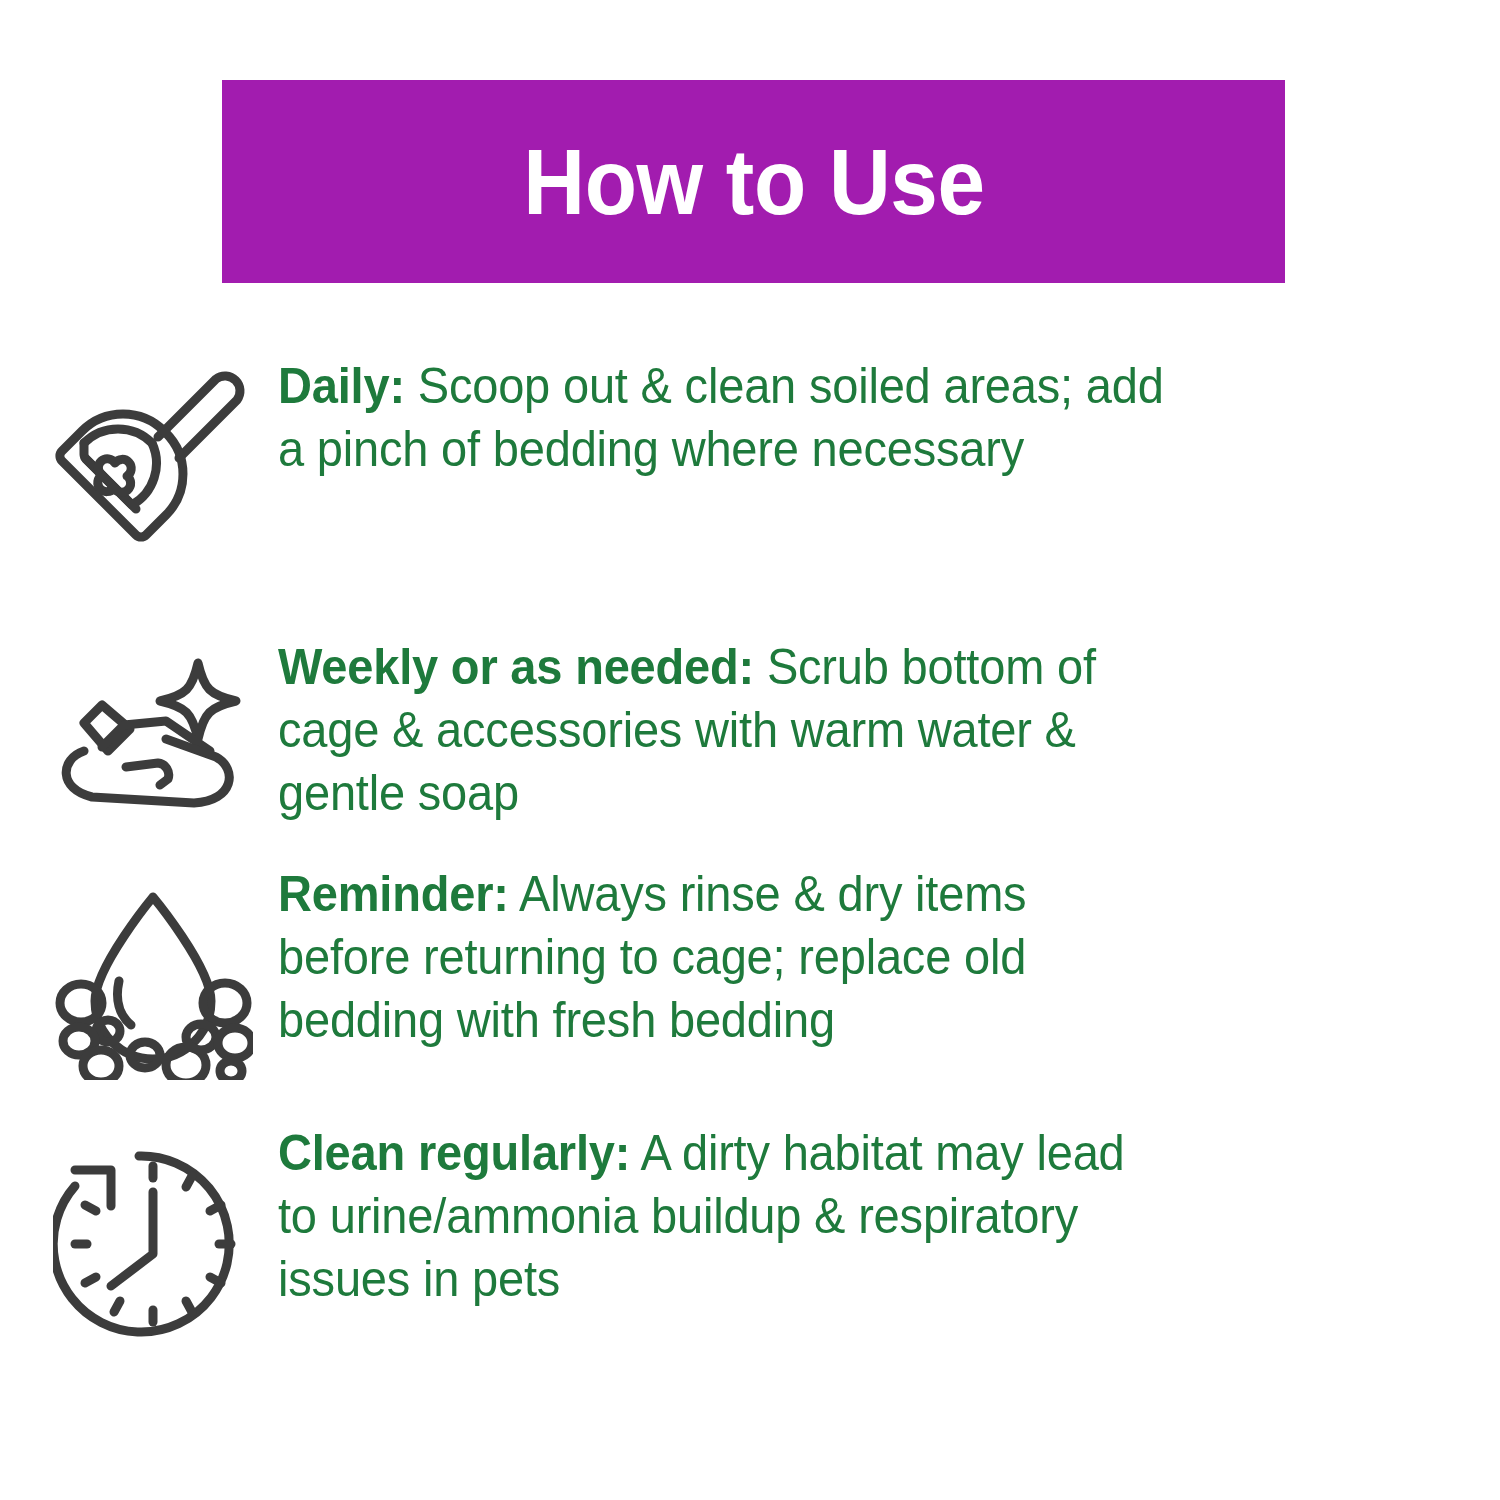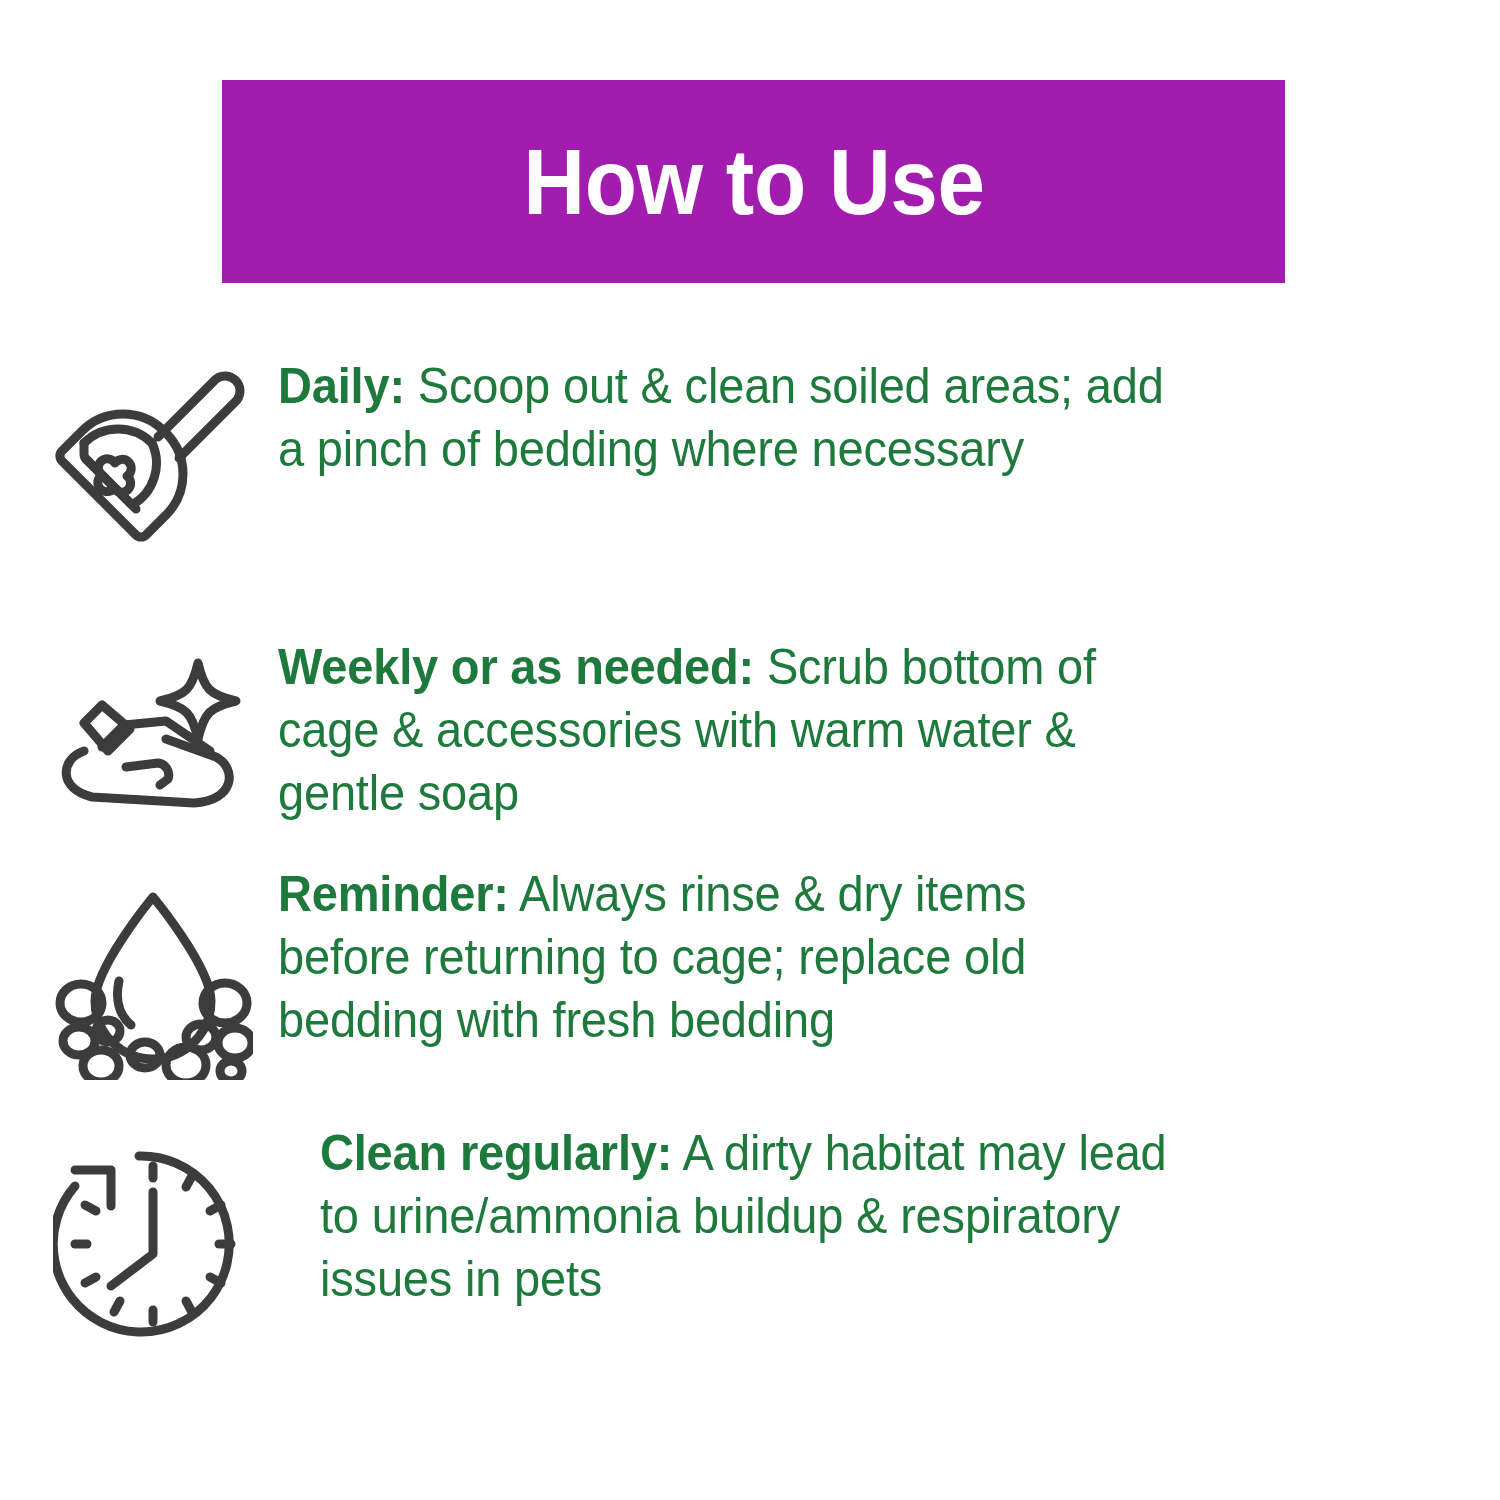--- a/index.html
+++ b/index.html
@@ -87,21 +87,21 @@
 
   
   .row-1 .step-icon { padding-top: 4px; }
   .row-2 .step-icon { padding-top: 34px; }
   .row-3 .step-icon { padding-top: 22px; }
   .row-4 .step-icon { padding-top: 22px; }
 
   .row-1 { margin-bottom: 62px; }
   .row-2 { margin-bottom: 38px; align-items: flex-end; }
   .row-3 { margin-bottom: 42px; }
-  .row-4 { margin-bottom: 0; gap: 42px; }
+  .row-4 { margin-bottom: 0; }
 </style>
 </head>
 <body>
 
 <div class="page">
 
   <div class="header-banner">
     <div class="header-title">How to Use</div>
   </div>
 

